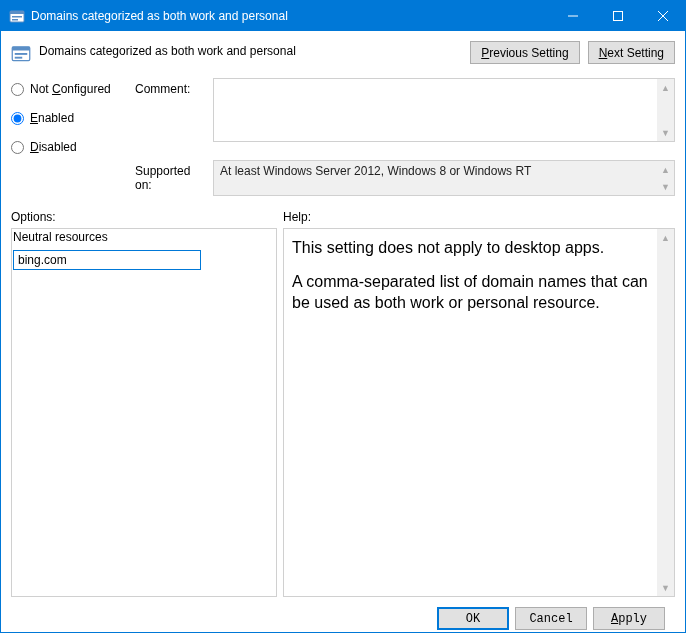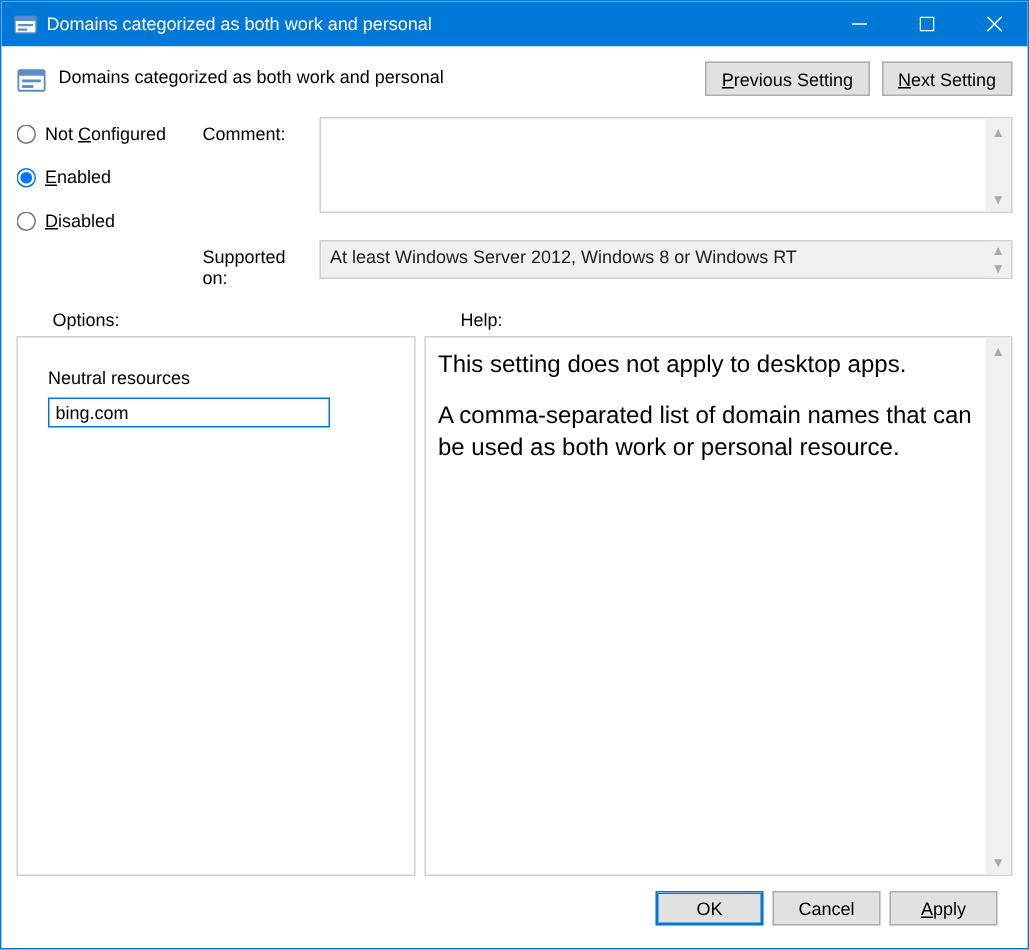--- a/index.html
+++ b/index.html
@@ -101,63 +101,64 @@
     background: #f0f0f0;
   }
   .scroll-v .arr {
     width: 17px; height: 17px;
     display: flex; align-items: center; justify-content: center;
     color: #aaa;
     font-size: 9px;
   }
   .supported-box {
     border: 1px solid #d0d0d0;
-    height: 26px;
+    height: 36px;
     position: relative;
     background: #f0f0f0;
     color: #222;
   }
   .supported-box .sv { position: absolute; left: 6px; top: 3px; font-size: 12px; }
   .split-labels {
     display: flex;
     margin-top: 14px;
     margin-bottom: 4px;
   }
-  .split-labels .l { width: 272px; margin-left: 24px; }
+  .split-labels .l { width: 272px; }
   .panels {
     display: flex;
     gap: 6px;
     flex: 1;
     min-height: 0;
   }
   .panel {
     border: 1px solid #d0d0d0;
     background: #fff;
     position: relative;
-    padding: 20px;
+    padding: 1px;
   }
   .panel.options { width: 266px; }
   .panel.help { flex: 1; padding: 8px 24px 8px 8px; }
   .panel.help .helptext { font-size: 16px; line-height: 1.35; }
   .panel.help .helptext p { margin-bottom: 12px; }
   .options .optlabel { margin-bottom: 6px; }
   .options input[type=text] {
     width: 188px;
     border: 1px solid #0078d7;
     padding: 2px 4px;
     font-size: 12px;
     font-family: inherit;
     height: 20px;
     outline: none;
   }
   .footer {
     display: flex;
     justify-content: flex-end;
     gap: 6px;
-    padding: 10px 10px 15px 0;
+    padding: 10px 10px 2px 0;
+    font-family: Liberation Mono, monospace;
   }
   .footer .btn { min-width: 72px; }
   .btn.primary { border: 1px solid #0078d7; box-shadow: inset 0 0 0 1px #0078d7; }
 </style>
 </head>
 <body>
 
 <div class="titlebar">
   <span class="icon">
     <svg width="16" height="16" viewBox="0 0 16 16">

